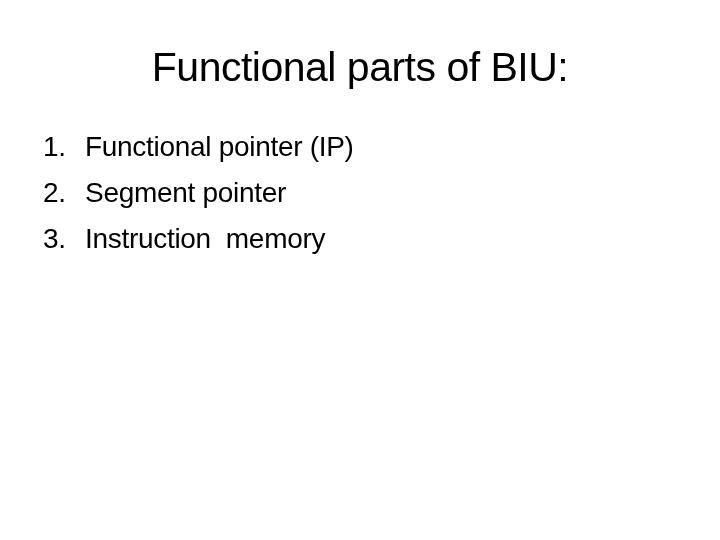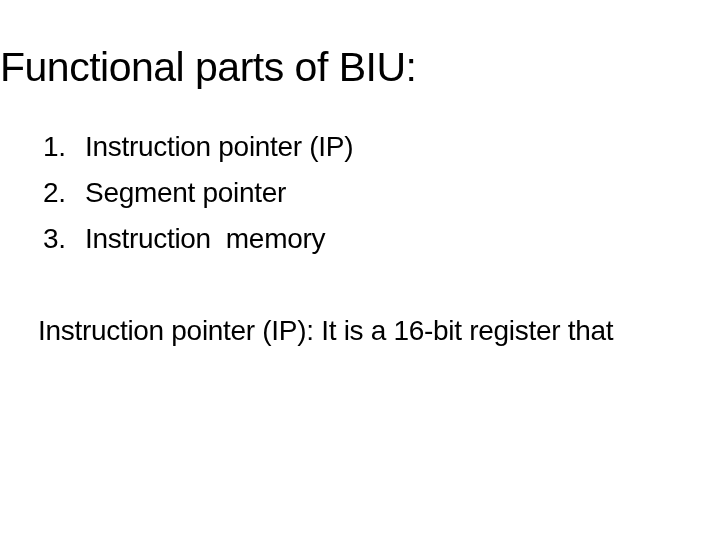--- a/index.html
+++ b/index.html
@@ -15,20 +15,21 @@
     color: #000000;
     font-family: "Liberation Sans", sans-serif;
     overflow: hidden;
   }
   .title {
     position: absolute;
     top: 42px;
     left: 0;
     width: 720px;
     margin: 0;
+    text-align: center;
     font-size: 41px;
     font-weight: 400;
     line-height: 50px;
     letter-spacing: -0.5px;
   }
   .list {
     position: absolute;
     top: 124px;
     left: 43px;
     margin: 0;
@@ -63,29 +64,28 @@
 </head>
 <body>
 
 <div class="slide">
 
   <h1 class="title">Functional parts of BIU:</h1>
 
   <ol class="list">
     <li class="list-item">
       <span class="num">1.</span>
-      <span class="txt">Instruction pointer (IP)</span>
+      <span class="txt">Functional pointer (IP)</span>
     </li>
     <li class="list-item">
       <span class="num">2.</span>
       <span class="txt">Segment pointer</span>
     </li>
     <li class="list-item">
       <span class="num">3.</span>
       <span class="txt">Instruction  memory</span>
     </li>
   </ol>
 
   <p class="para">
-    <span class="pline">Instruction pointer (IP): It is a 16-bit register that</span>
   </p>
 
 </div>
 
 </body></html>

